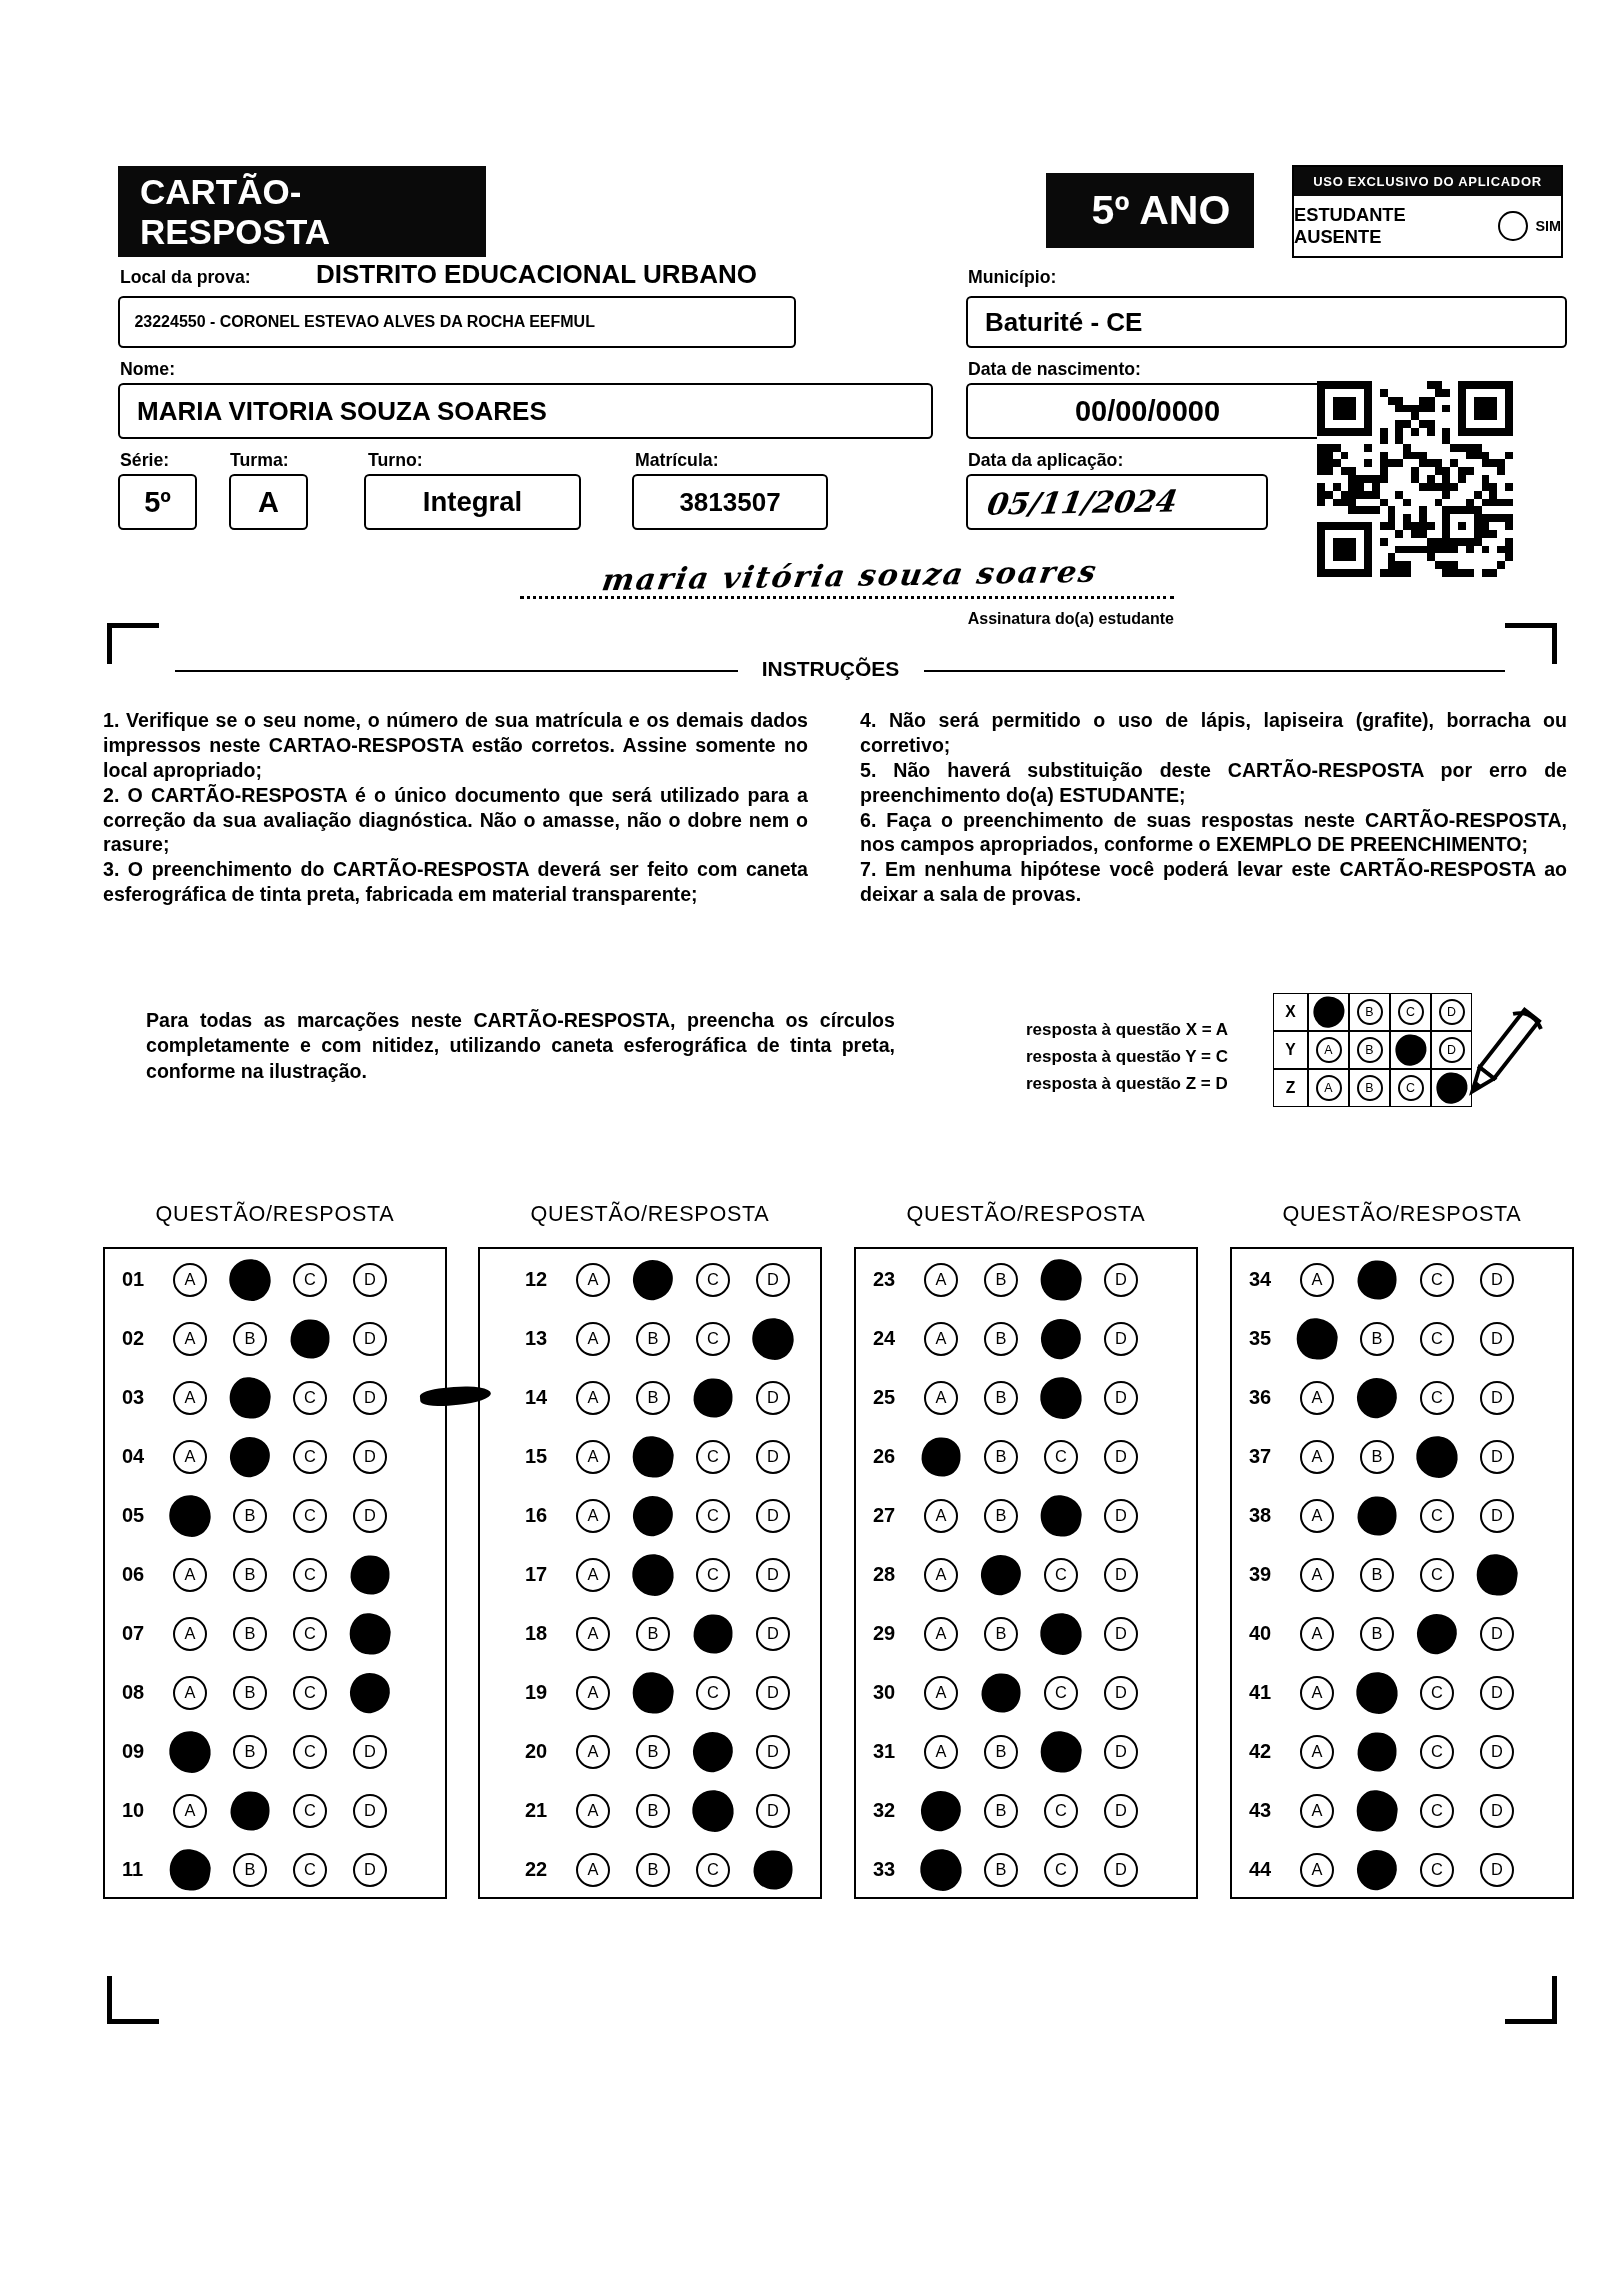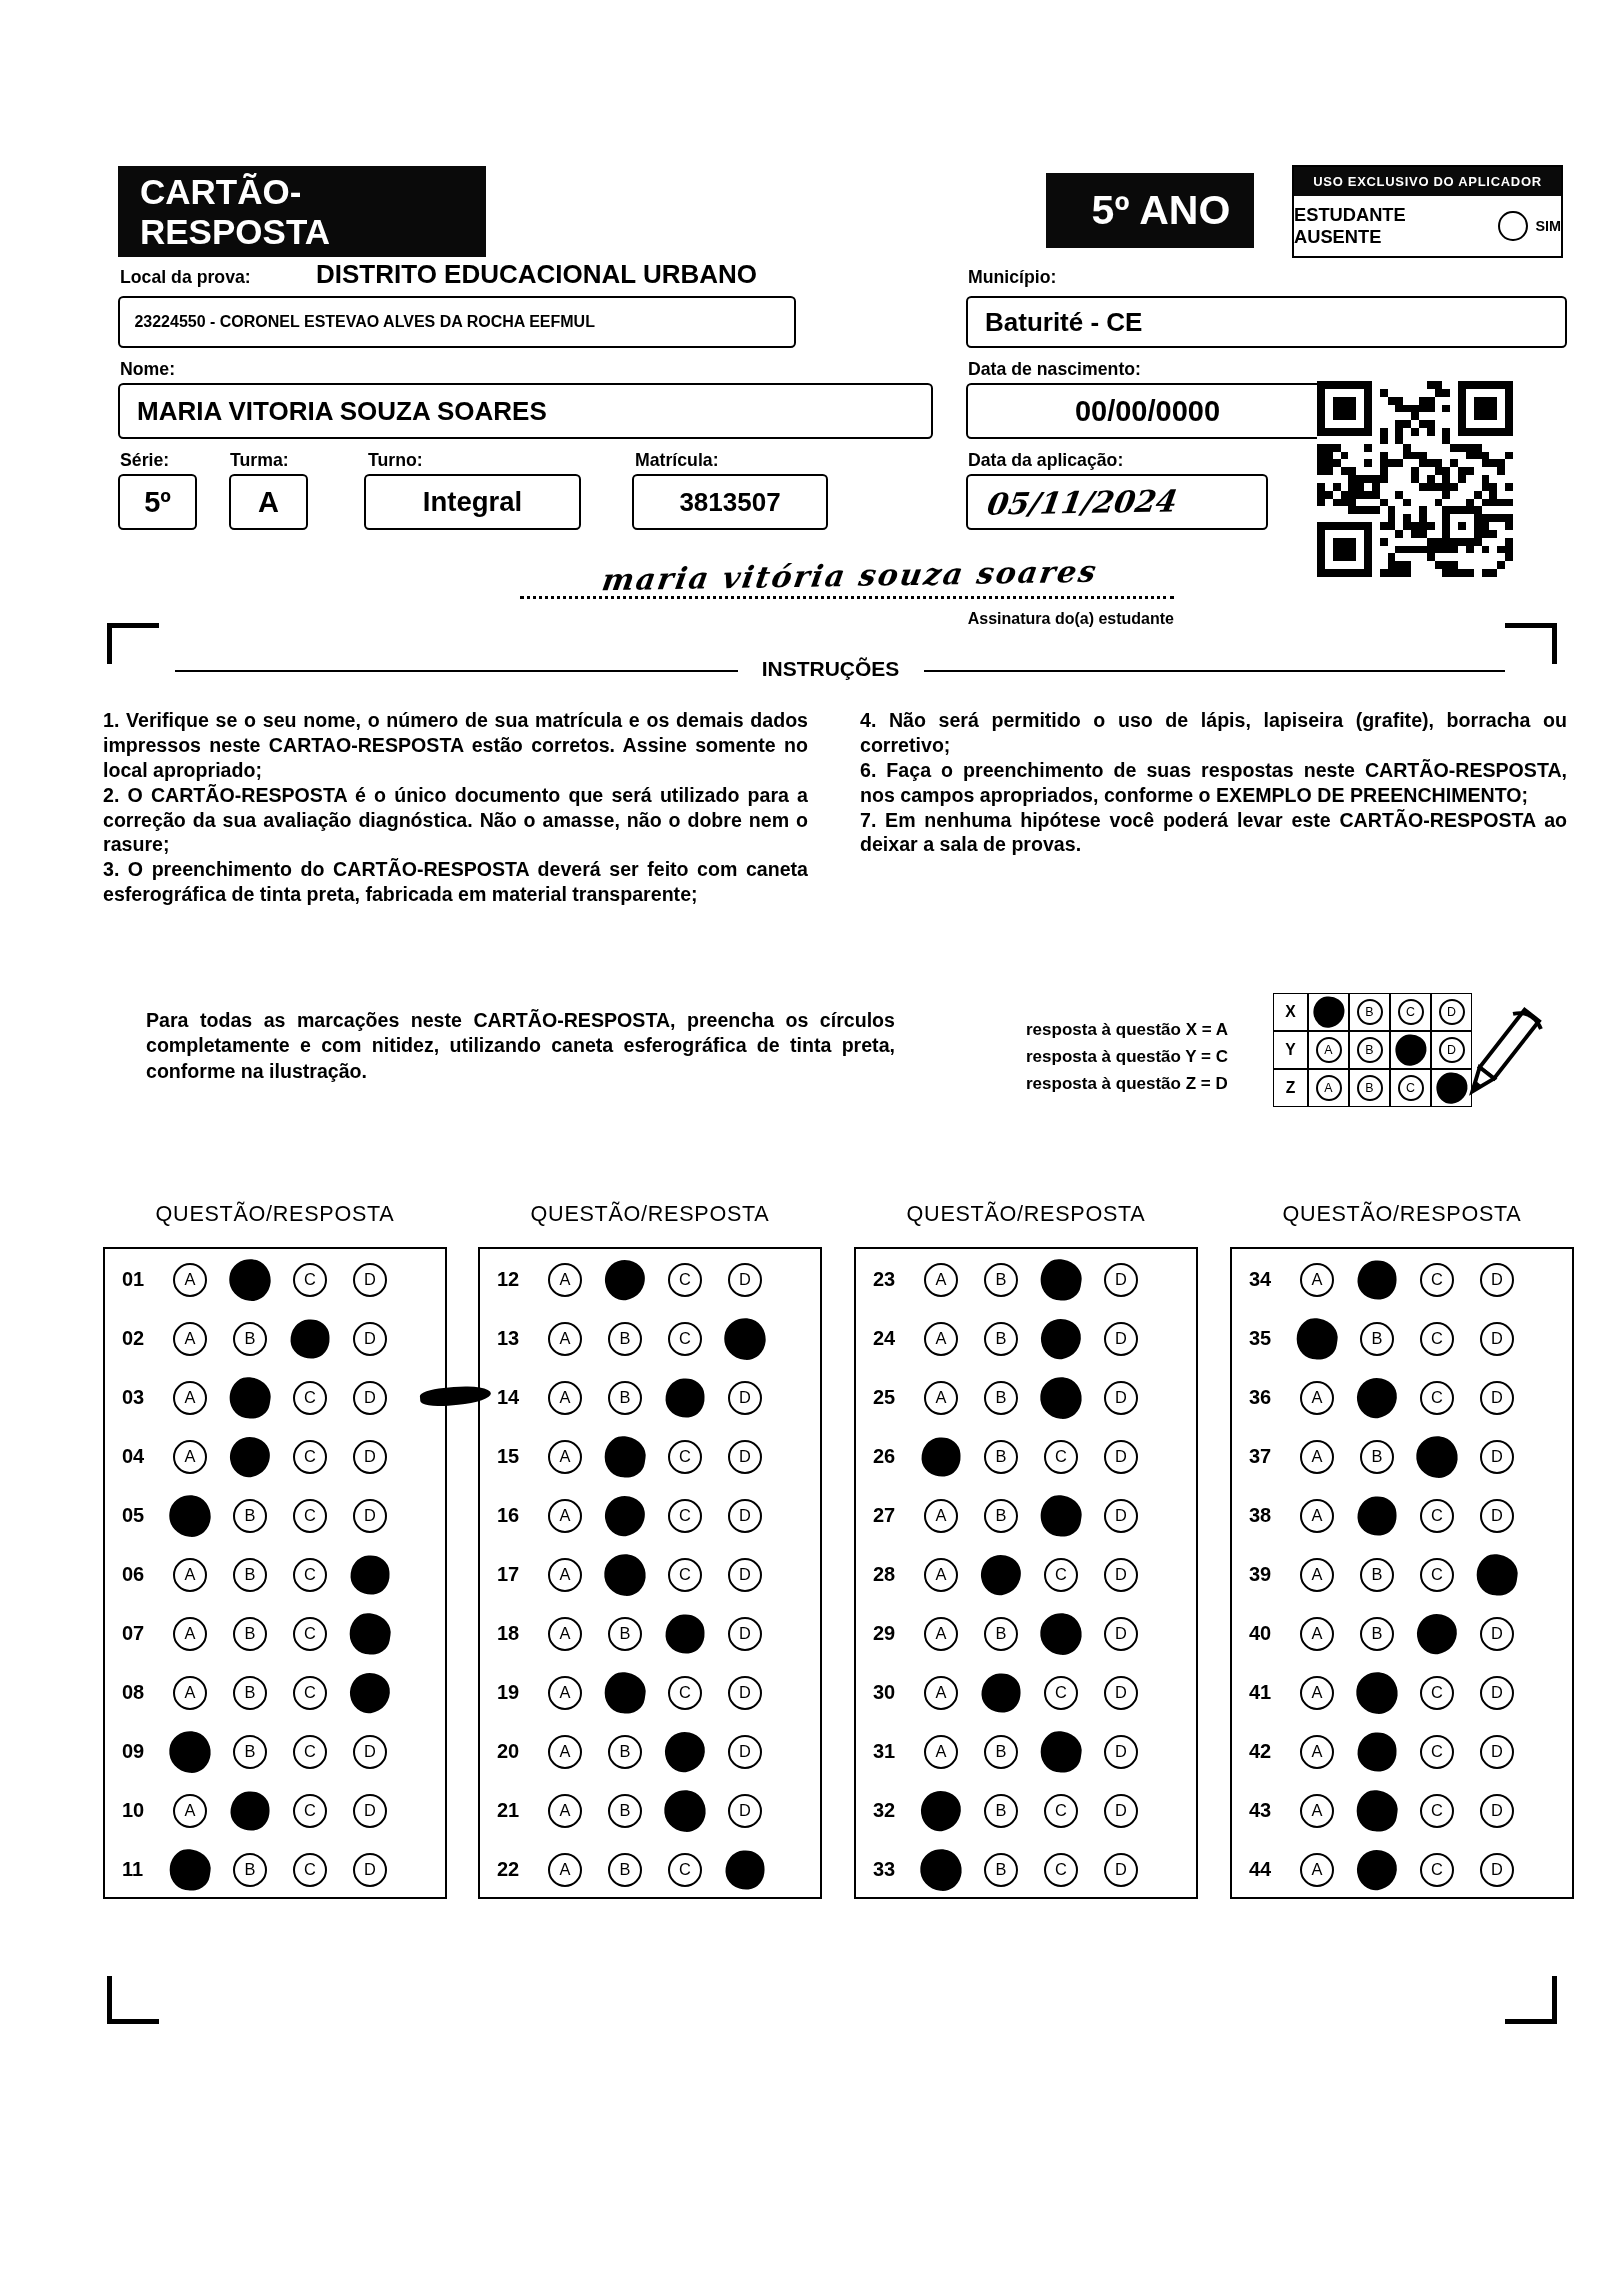--- a/index.html
+++ b/index.html
@@ -67,21 +67,21 @@
   .ex-label{font-weight:bold;font-size:15.7px;}
   .ex-bubble{width:26px;height:26px;border:2px solid #000;border-radius:50%;display:flex;
              align-items:center;justify-content:center;font-size:12.4px;box-sizing:border-box;}
   .ex-filled{background:#000;border-color:#000;border-radius:48% 52% 55% 45%/50% 46% 54% 50%;
              transform:scale(1.2) rotate(-6deg);color:transparent;}
   .pen{left:1440px;top:1000px;}
   
   .qhead{top:1201px;width:344px;text-align:center;font-weight:normal;font-size:21.6px;letter-spacing:0.7px;}
   .qh1{left:103px;} .qh2{left:478px;} .qh3{left:854px;} .qh4{left:1230px;}
   .qcol{top:1247px;width:344px;height:652px;border:2px solid #000;background:#fff;padding-top:1.3px;}
-  .qc1{left:103px;} .qc2{left:478px;} .qc3{left:854px;} .qc4{left:1230px;}
+  .qc1{left:103px;} .qc2{left:478px;padding-left:28px;} .qc3{left:854px;} .qc4{left:1230px;}
   .q-row{height:59px;display:flex;align-items:center;padding-left:17px;box-sizing:border-box;}
   .q-num{width:51px;font-size:20px;font-weight:bold;}
   .bubble{width:34px;height:34px;border:2px solid #000;border-radius:50%;display:flex;align-items:center;
           justify-content:center;font-size:16.4px;margin-right:26px;box-sizing:border-box;flex:none;}
   .filled{background:#000;border-color:#000;color:transparent;}
   .v0{border-radius:48% 52% 55% 45%/50% 46% 54% 50%;transform:rotate(-8deg) scale(1.18);}
   .v1{border-radius:52% 48% 46% 54%/47% 53% 49% 51%;transform:rotate(5deg) scale(1.22);}
   .v2{border-radius:50% 50% 45% 55%/55% 45% 52% 48%;transform:rotate(-3deg) scale(1.15);}
   .v3{border-radius:45% 55% 50% 50%/52% 48% 45% 55%;transform:rotate(9deg) scale(1.2);}
   .smudge{left:420px;top:1387px;width:71px;height:18.3px;background:#000;
@@ -441,20 +441,21 @@
   <div class="abs instr-title">INSTRUÇÕES</div>
   <div class="abs rule rule-r"></div>
 
   <div class="abs instr-col instr-left">
     <p>1. Verifique se o seu nome, o número de sua matrícula e os demais dados impressos neste CARTAO-RESPOSTA estão corretos. Assine somente no local apropriado;</p>
     <p>2. O CARTÃO-RESPOSTA é o único documento que será utilizado para a correção da sua avaliação diagnóstica. Não o amasse, não o dobre nem o rasure;</p>
     <p>3. O preenchimento do CARTÃO-RESPOSTA deverá ser feito com caneta esferográfica de tinta preta, fabricada em material transparente;</p>
   </div>
   <div class="abs instr-col instr-right">
     <p>4. Não será permitido o uso de lápis, lapiseira (grafite), borracha ou corretivo;</p>
+    <p>5. Não haverá substituição deste CARTÃO-RESPOSTA por erro de preenchimento do(a) ESTUDANTE;</p>
     <p>6. Faça o preenchimento de suas respostas neste CARTÃO-RESPOSTA, nos campos apropriados, conforme o EXEMPLO DE PREENCHIMENTO;</p>
     <p>7. Em nenhuma hipótese você poderá levar este CARTÃO-RESPOSTA ao deixar a sala de provas.</p>
   </div>
 
   <div class="abs ex-para">Para todas as marcações neste CARTÃO-RESPOSTA, preencha os círculos completamente e com nitidez, utilizando caneta esferográfica de tinta preta, conforme na ilustração.</div>
   <div class="abs ex-notes">
     <div>resposta à questão X = A</div>
     <div>resposta à questão Y = C</div>
     <div>resposta à questão Z = D</div>
   </div>

